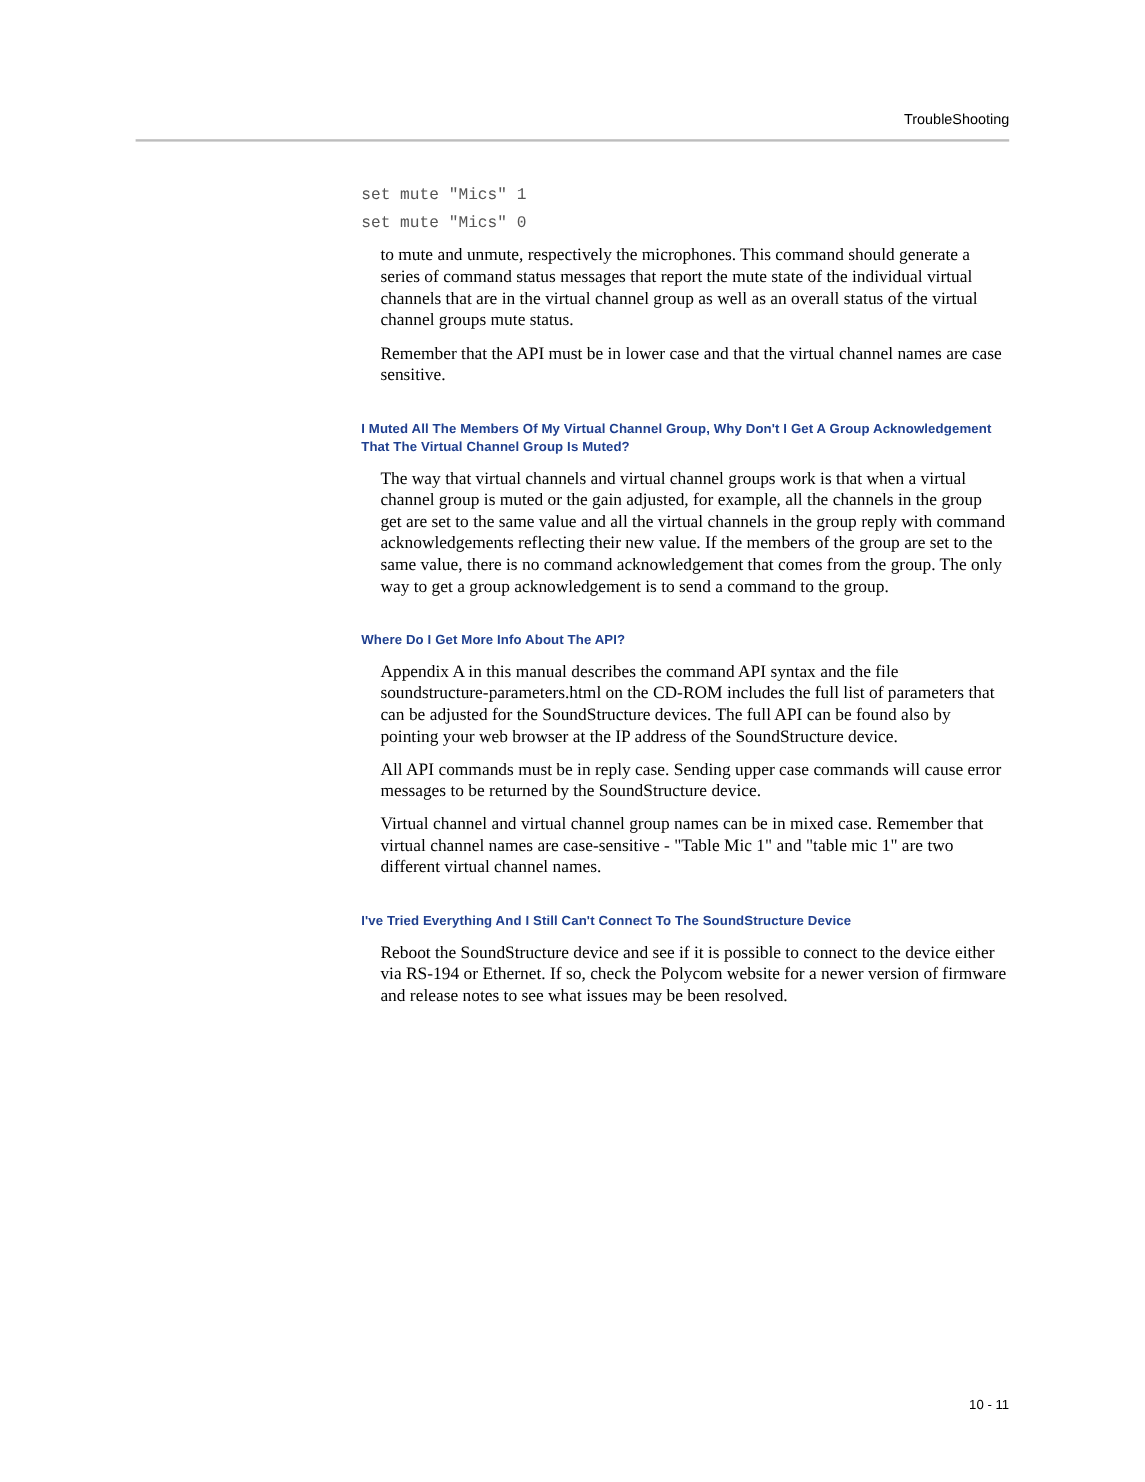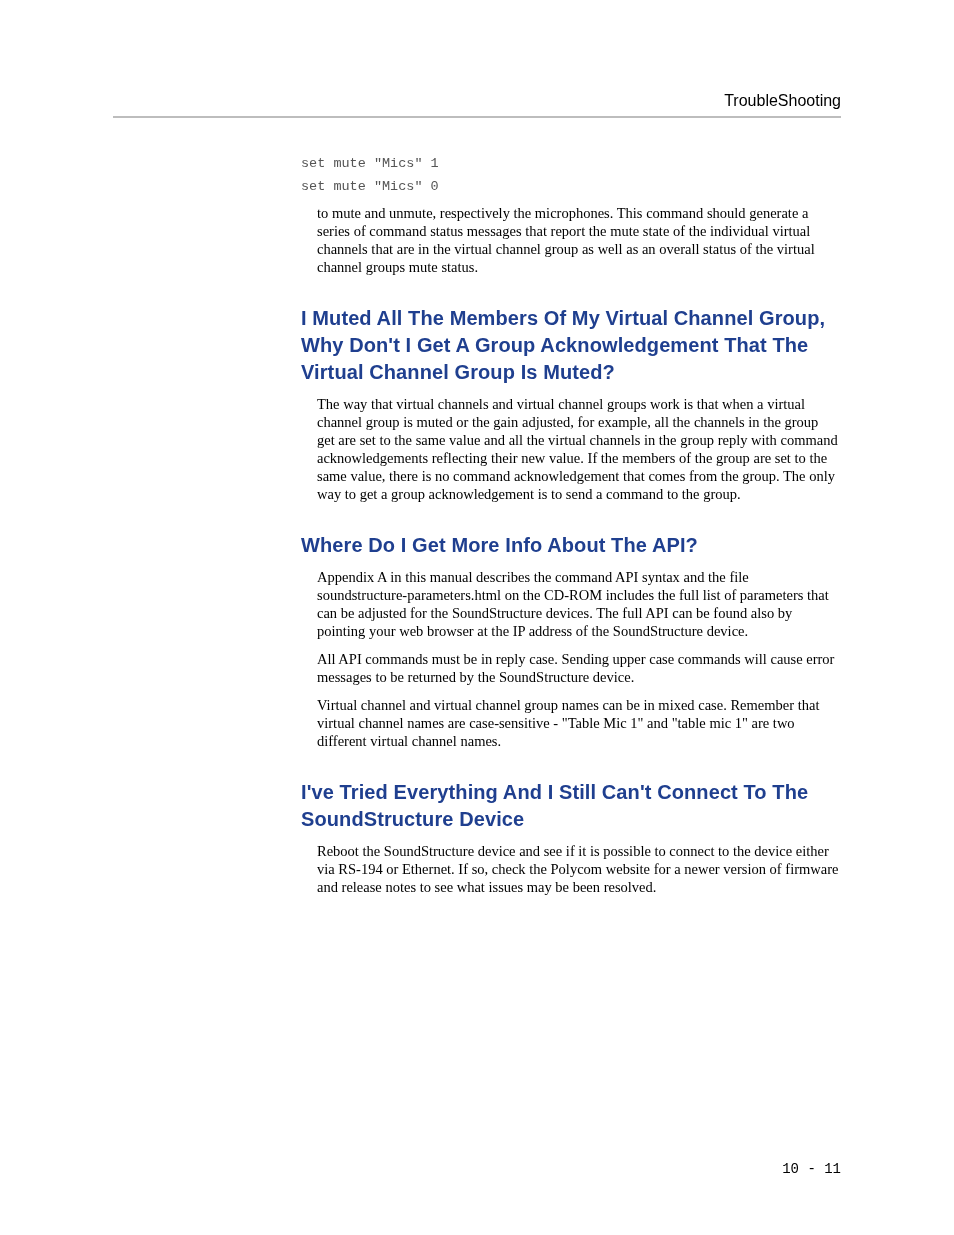--- a/index.html
+++ b/index.html
@@ -11,21 +11,21 @@
     width: 954px;
     height: 1235px;
     position: relative;
     box-sizing: border-box;
   }
   .header {
     position: absolute;
     top: 92px;
     right: 113px;
     font-family: "Arial Narrow", Arial, sans-serif;
-    font-size: 16px;
+    font-size: 12px;
     font-stretch: condensed;
     color: #000;
   }
   .rule {
     position: absolute;
     top: 116px;
     left: 113px;
     right: 113px;
     height: 2px;
     background: #bdbdbd;
@@ -47,44 +47,45 @@
     white-space: pre;
   }
   .para {
     margin: 10px 0 10px 16px;
   }
   .heading {
     font-family: "Arial Narrow", Arial, sans-serif;
     font-stretch: condensed;
     font-weight: bold;
     color: #1f3f8f;
-    font-size: 20px;
+    font-size: 11px;
     margin-top: 28px;
     margin-bottom: 8px;
     line-height: 1.35;
     letter-spacing: 0.1px;
   }
   .footer {
     position: absolute;
     bottom: 58px;
     right: 113px;
-    font-family: Liberation Mono, monospace;
-    font-size: 14px;
+    font-family: Liberation Sans, sans-serif;
+    font-size: 11px;
   }
 </style>
 </head>
 <body>
 
 <div class="header">TroubleShooting</div>
 <div class="rule"></div>
 
 <div class="content">
   <div class="code">set mute "Mics" 1</div>
   <div class="code">set mute "Mics" 0</div>
   <div class="para">to mute and unmute, respectively the microphones. This command should generate a series of command status messages that report the mute state of the individual virtual channels that are in the virtual channel group as well as an overall status of the virtual channel groups mute status.</div>
+  <div class="para">Remember that the API must be in lower case and that the virtual channel names are case sensitive.</div>
 
   <div class="heading">I Muted All The Members Of My Virtual Channel Group, Why Don't I Get A Group Acknowledgement That The Virtual Channel Group Is Muted?</div>
   <div class="para">The way that virtual channels and virtual channel groups work is that when a virtual channel group is muted or the gain adjusted, for example, all the chan­nels in the group get are set to the same value and all the virtual channels in the group reply with command acknowledgements reflecting their new value. If the members of the group are set to the same value, there is no command acknowledgement that comes from the group. The only way to get a group acknowledgement is to send a command to the group.</div>
 
   <div class="heading">Where Do I Get More Info About The API?</div>
   <div class="para">Appendix A in this manual describes the command API syntax and the file soundstructure-parameters.html on the CD-ROM includes the full list of parameters that can be adjusted for the SoundStructure devices. The full API can be found also by pointing your web browser at the IP address of the SoundStructure device.</div>
 
   <div class="para">All API commands must be in reply case. Sending upper case commands will cause error messages to be returned by the SoundStructure device.</div>
   <div class="para">Virtual channel and virtual channel group names can be in mixed case. Remember that virtual channel names are case-sensitive - "Table Mic 1" and "table mic 1" are two different virtual channel names.</div>
 

